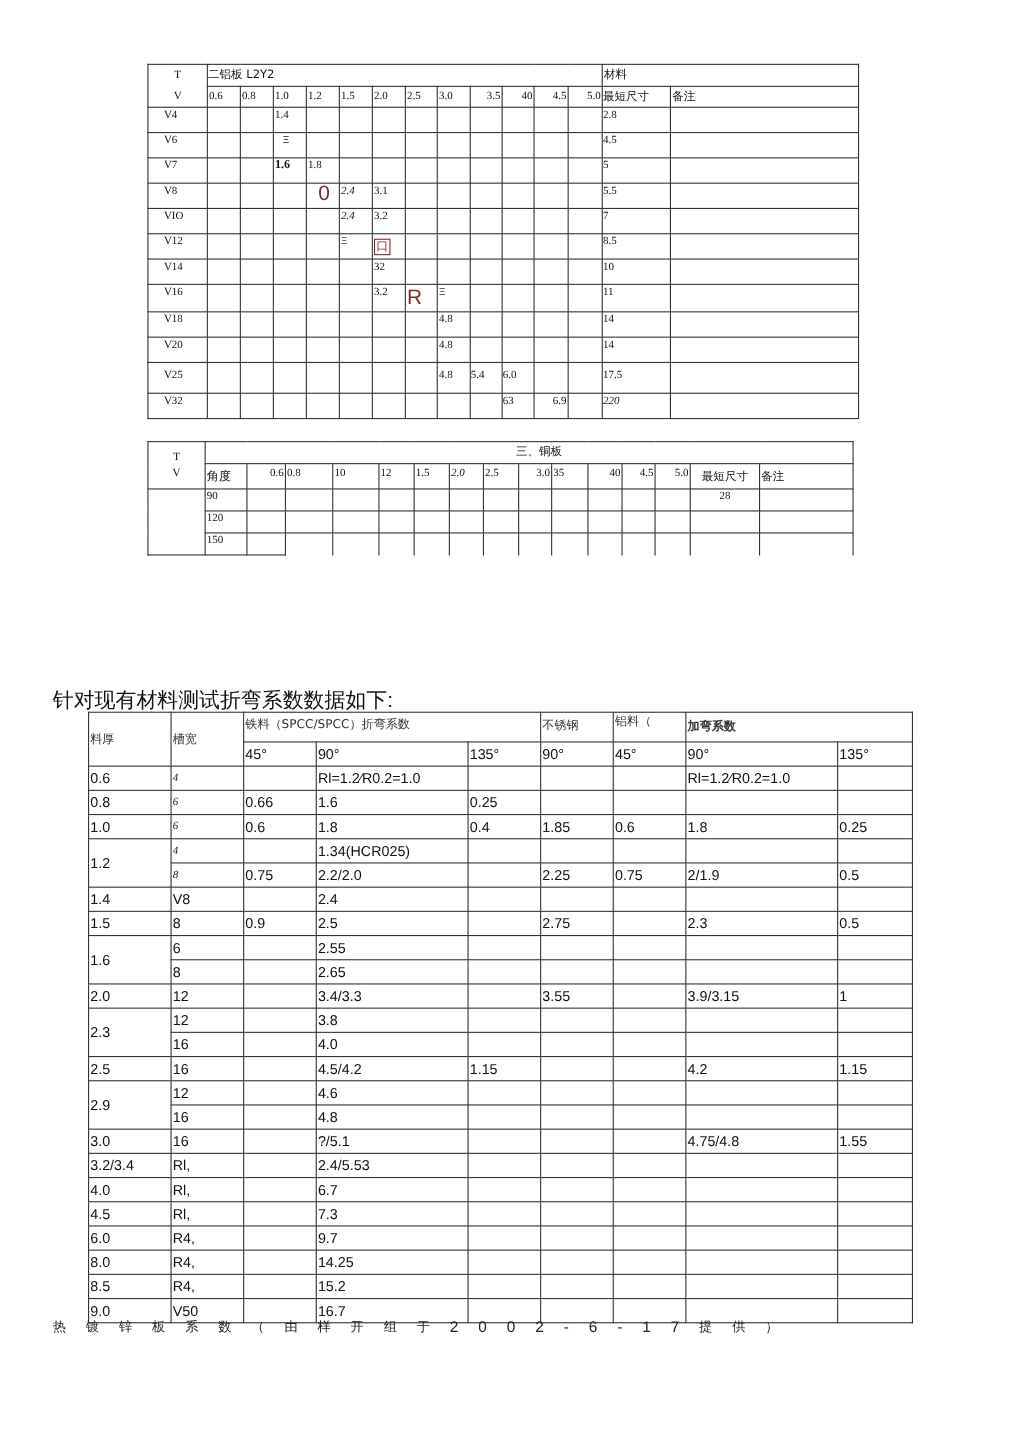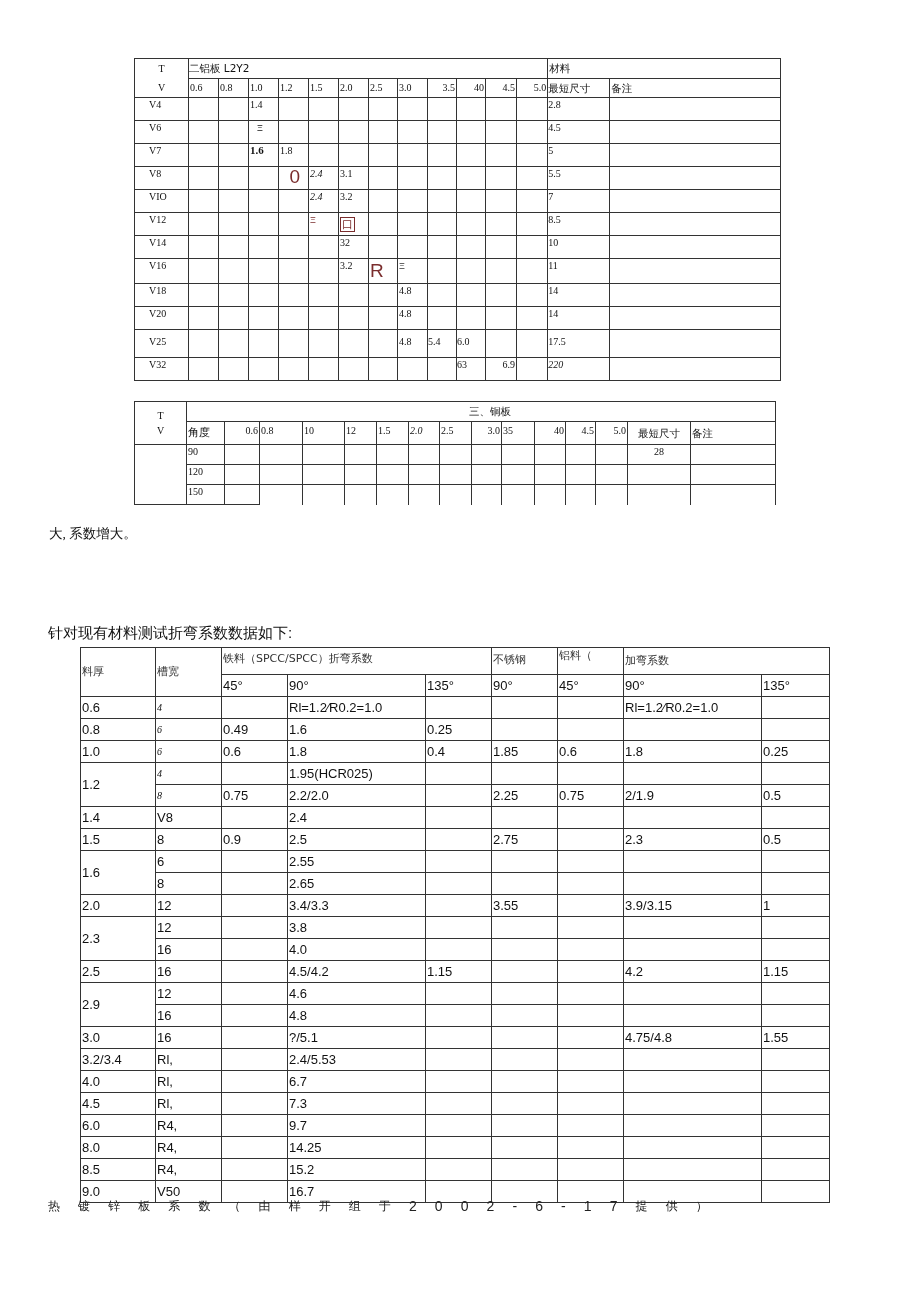--- a/index.html
+++ b/index.html
@@ -31,21 +31,21 @@
   #t2 { left: 134px; top: 401px; width: 641px; font-size: 10px; }
   #t2 td { height: 19px; line-height: 13px; }
   #t2 tr.hdr1 td { height: 19px; }
   #t2 tr.hdr2 td { height: 18px; line-height: 18px; }
   #t2 td.rgt { text-align: right; padding-right: 1px; }
   #t2 td.ctr { text-align: center; padding-left: 0; }
   #t2 td.open-bottom { border-bottom: none; }
 
   .note { position: absolute; left: 49px; top: 522px; width: 820px; font-size: 13.5px; line-height: 24px; }
 
-  .heading2 { position: absolute; left: 48px; top: 624px; font-size: 15px; }
+  .heading2 { position: absolute; left: 48px; top: 624px; font-size: 19px; }
 
   
   #t3 { left: 80px; top: 647px; width: 749px; font-size: 13px; }
   #t3 td { height: 21px; line-height: 21px; padding-left: 1px; }
   #t3 td.h-cjk { font-family: "DejaVu Sans", sans-serif; font-size: 11px; color: #333; line-height: 16px; }
   #t3 td.mid { vertical-align: middle; }
   #t3 td.it-small { font-family: "Liberation Serif", serif; font-style: italic; font-size: 10px; }
 
   .footer-line { position: absolute; left: 48px; top: 1198px; width: 660px; font-size: 12px; display: flex; justify-content: space-between; color: #222; }
   .footer-line span { display: inline-block; }
@@ -414,21 +414,20 @@
     <td class="open-bottom"></td>
         <td class="open-bottom"></td>
         <td class="open-bottom"></td>
     <td class="open-bottom"></td>
     <td class="open-bottom" style="border-right:1px solid #333;"></td>
   </tr>
 </tbody>
   </table>
 
 <div class="note serif">
-  <div>大, 系数增大。</div>
 </div>
 
 <div class="heading2 sans">针对现有材料测试折弯系数数据如下:</div>
 
 <table id="t3" class="sans">
   <colgroup>
     <col style="width:75px">
       <col style="width:66px">
       <col style="width:66px">
       <col style="width:138px">
@@ -440,21 +439,21 @@
   </colgroup>
   <tbody>
       <tr>
     <td rowspan="2" class="h-cjk mid">料厚</td>
     <td rowspan="2" class="h-cjk mid">槽宽</td>
     <td colspan="3" class="h-cjk" style="line-height:21px;">
       <span>铁料（SPCC/SPCC）折弯系数</span>
     </td>
     <td class="h-cjk" style="line-height:24px;">不锈钢</td>
     <td class="h-cjk">铝料（</td>
-    <td colspan="2" class="h-cjk" style="line-height:26px;">加弯系数</td>
+    <td colspan="2" class="h-cjk" style="line-height:26px;font-weight:bold;">加弯系数</td>
   </tr>
   <tr>
     <td>45°</td>
     <td>90°</td>
     <td>135°</td>
     <td>90°</td>
     <td>45°</td>
     <td>90°</td>
     <td>135°</td>
   </tr>
@@ -467,21 +466,21 @@
     <td></td>
     <td></td>
     <td></td>
     <td>Rl=1.2⁄R0.2=1.0</td>
     <td></td>
   </tr>
 
   <tr>
     <td>0.8</td>
     <td class="it-small">6</td>
-    <td>0.49</td>
+    <td>0.66</td>
     <td>1.6</td>
     <td>0.25</td>
     <td></td>
     <td></td>
     <td></td>
     <td></td>
   </tr>
 
   <tr>
     <td>1.0</td>
@@ -492,21 +491,21 @@
     <td>1.85</td>
     <td>0.6</td>
     <td>1.8</td>
     <td>0.25</td>
   </tr>
 
   <tr>
     <td rowspan="2" class="mid">1.2</td>
     <td class="it-small">4</td>
     <td></td>
-    <td>1.95(HCR025)</td>
+    <td>1.34(HCR025)</td>
     <td></td>
     <td></td>
     <td></td>
     <td></td>
     <td></td>
   </tr>
 
   <tr>
     <td class="it-small">8</td>
     <td>0.75</td>

